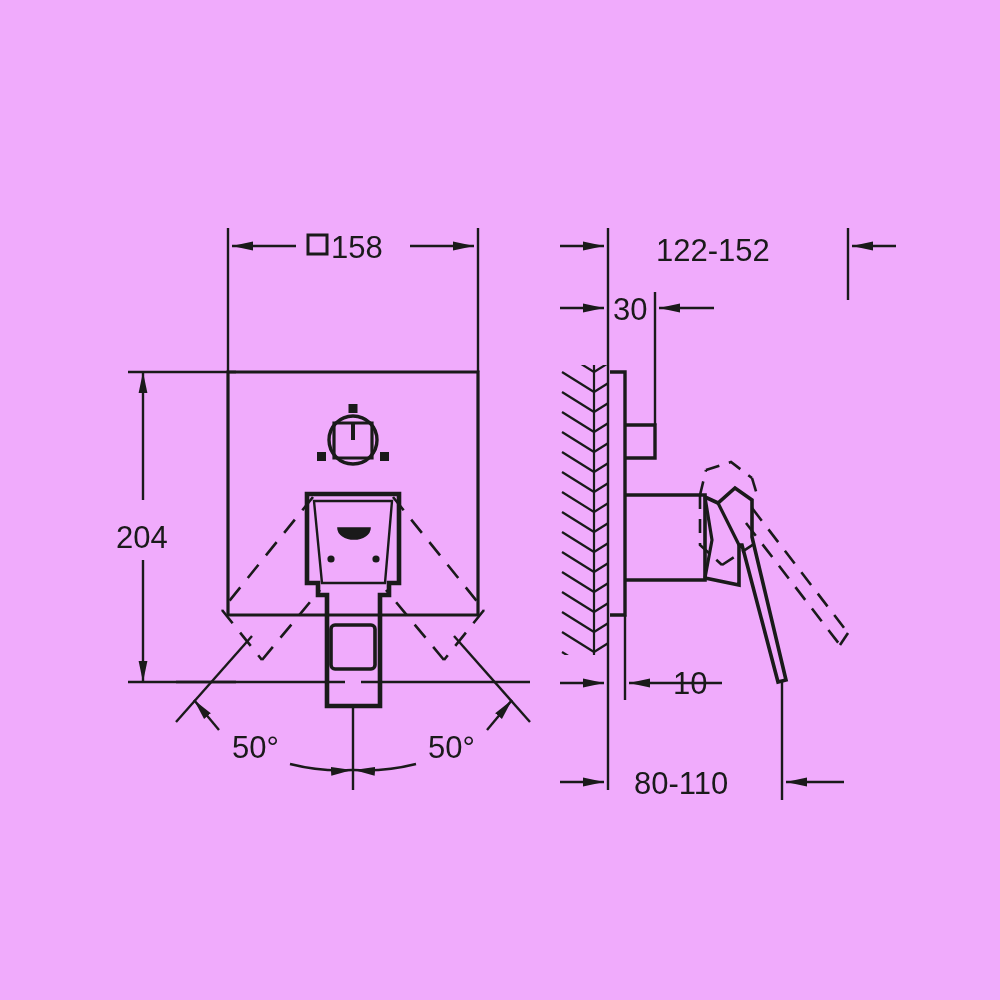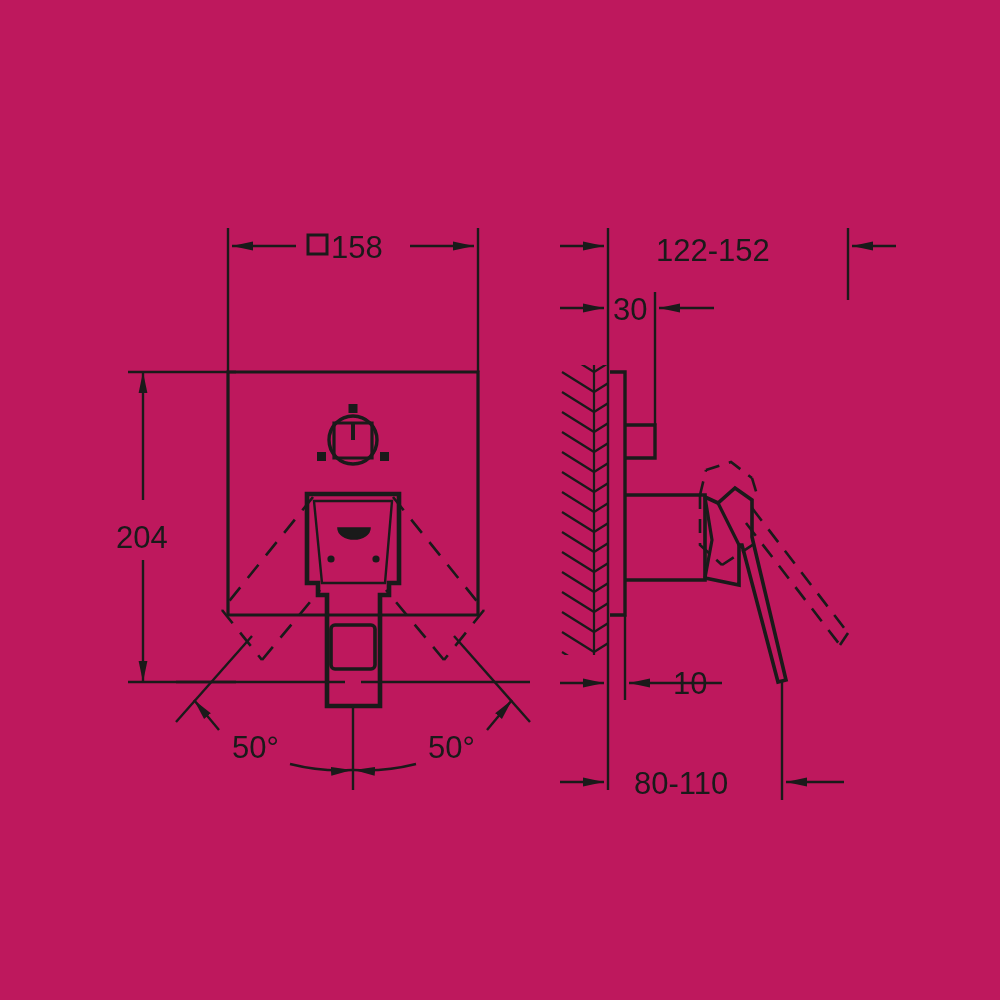--- a/index.html
+++ b/index.html
@@ -8,21 +8,21 @@
     padding: 0;
     background: #ffffff;
   }
   body {
     font-family: "Liberation Sans", sans-serif;
   }
   #sheet {
     position: relative;
     width: 1000px;
     height: 1000px;
-    background: #be185d;
+    background: #f0abfc;
     overflow: hidden;
   }
   #drawing {
     position: absolute;
     left: 0;
     top: 0;
     width: 1000px;
     height: 1000px;
   }
   .dim-text {

